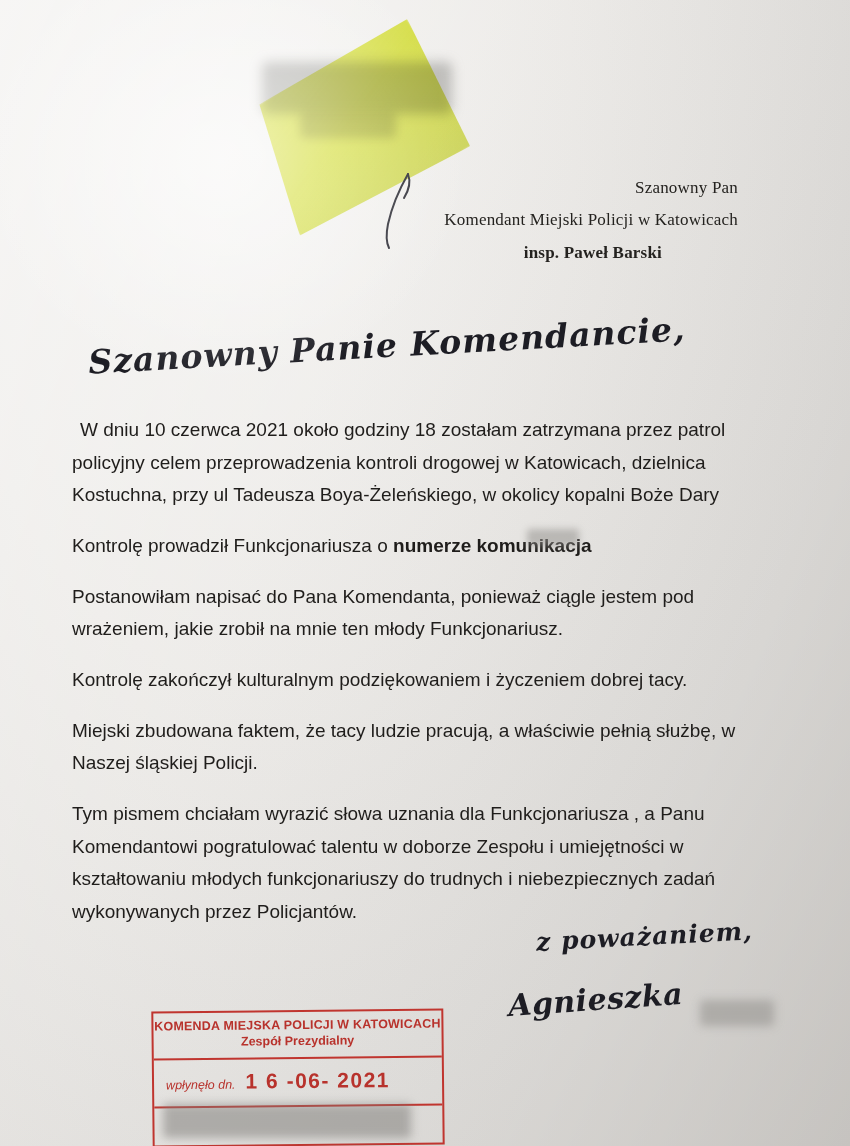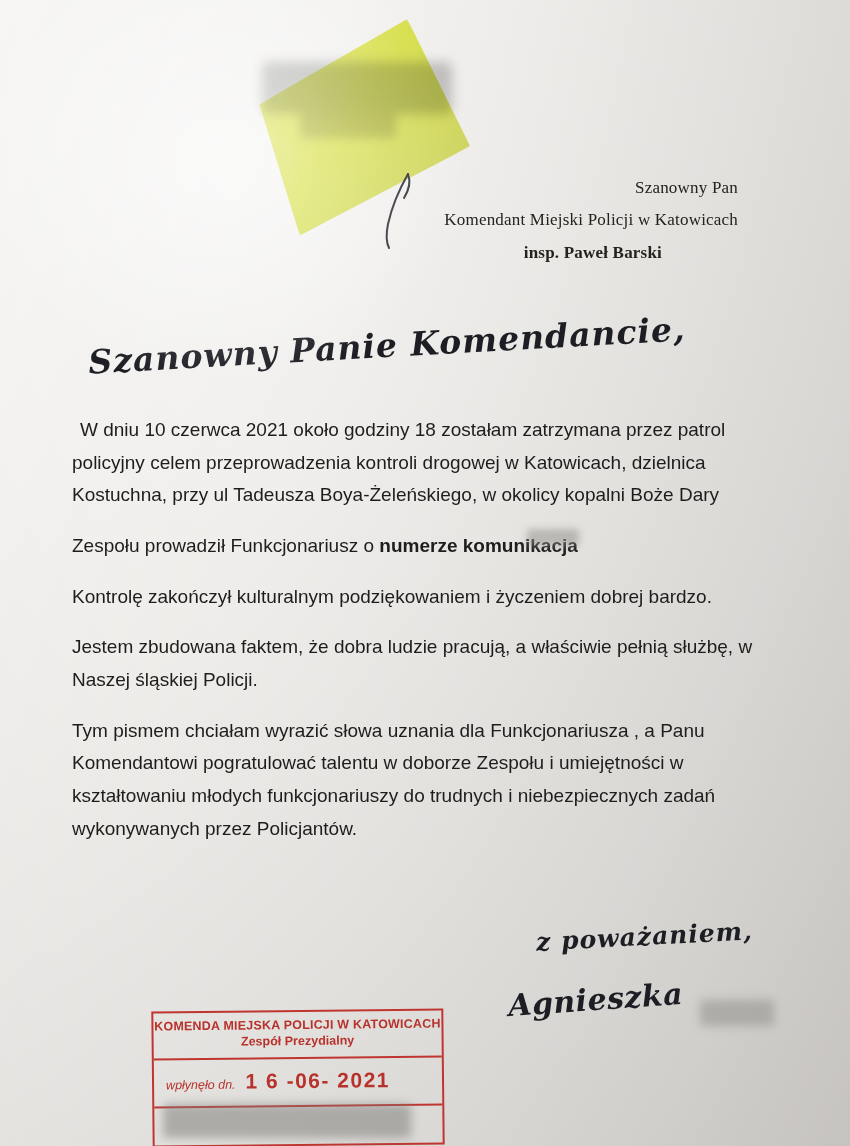--- a/index.html
+++ b/index.html
@@ -208,25 +208,26 @@
     <path d="M30 2 C 22 16, 14 34, 10 52 C 8 62, 8 70, 11 76" stroke="#2a2a33" stroke-width="2" fill="none" stroke-linecap="round"></path>
     <path d="M30 2 C 33 10, 31 18, 26 26" stroke="#2a2a33" stroke-width="2" fill="none" stroke-linecap="round"></path>
   </svg>
 
   <div class="layer handwriting greeting-hand">Szanowny Panie Komendancie,</div>
 
   <div class="layer body">
     <p class="para-intro">W dniu 10 czerwca 2021 około godziny 18 zostałam zatrzymana przez patrol policyjny celem przeprowadzenia kontroli drogowej w Katowicach, dzielnica Kostuchna, przy ul Tadeusza Boya-Żeleńskiego, w okolicy kopalni Boże Dary</p>
 
     <p class="kontrola-line">
-      <span>Zespołu prowadził Funkcjonariusz o </span><span class="bold">numerze komunikacja</span>
+      <span>Kontrolę prowadził Funkcjonariusza o </span><span class="bold">numerze komunikacja</span>
     </p>
 
-    <p>Kontrolę zakończył kulturalnym podziękowaniem i życzeniem dobrej bardzo.</p>
-    <p>Jestem zbudowana faktem, że dobra ludzie pracują, a właściwie pełnią służbę, w Naszej śląskiej Policji.</p>
+    <p>Postanowiłam napisać do Pana Komendanta, ponieważ ciągle jestem pod wrażeniem, jakie zrobił na mnie ten młody  Funkcjonariusz.</p>
+    <p>Kontrolę zakończył kulturalnym podziękowaniem i życzeniem dobrej tacy.</p>
+    <p>Miejski zbudowana faktem, że tacy ludzie pracują, a właściwie pełnią służbę, w Naszej śląskiej Policji.</p>
     <p>Tym pismem chciałam wyrazić słowa uznania dla Funkcjonariusza , a Panu Komendantowi pogratulować talentu w doborze Zespołu i umiejętności w kształtowaniu młodych funkcjonariuszy do trudnych i niebezpiecznych zadań wykonywanych przez Policjantów.</p>
   </div>
 
   <div class="layer redact-badge"></div>
 
   <div class="layer handwriting closing-hand">z poważaniem,</div>
   <div class="layer handwriting signature-hand">Agnieszka</div>
   <div class="layer redact-sign"></div>
 
   <div class="layer stamp">

